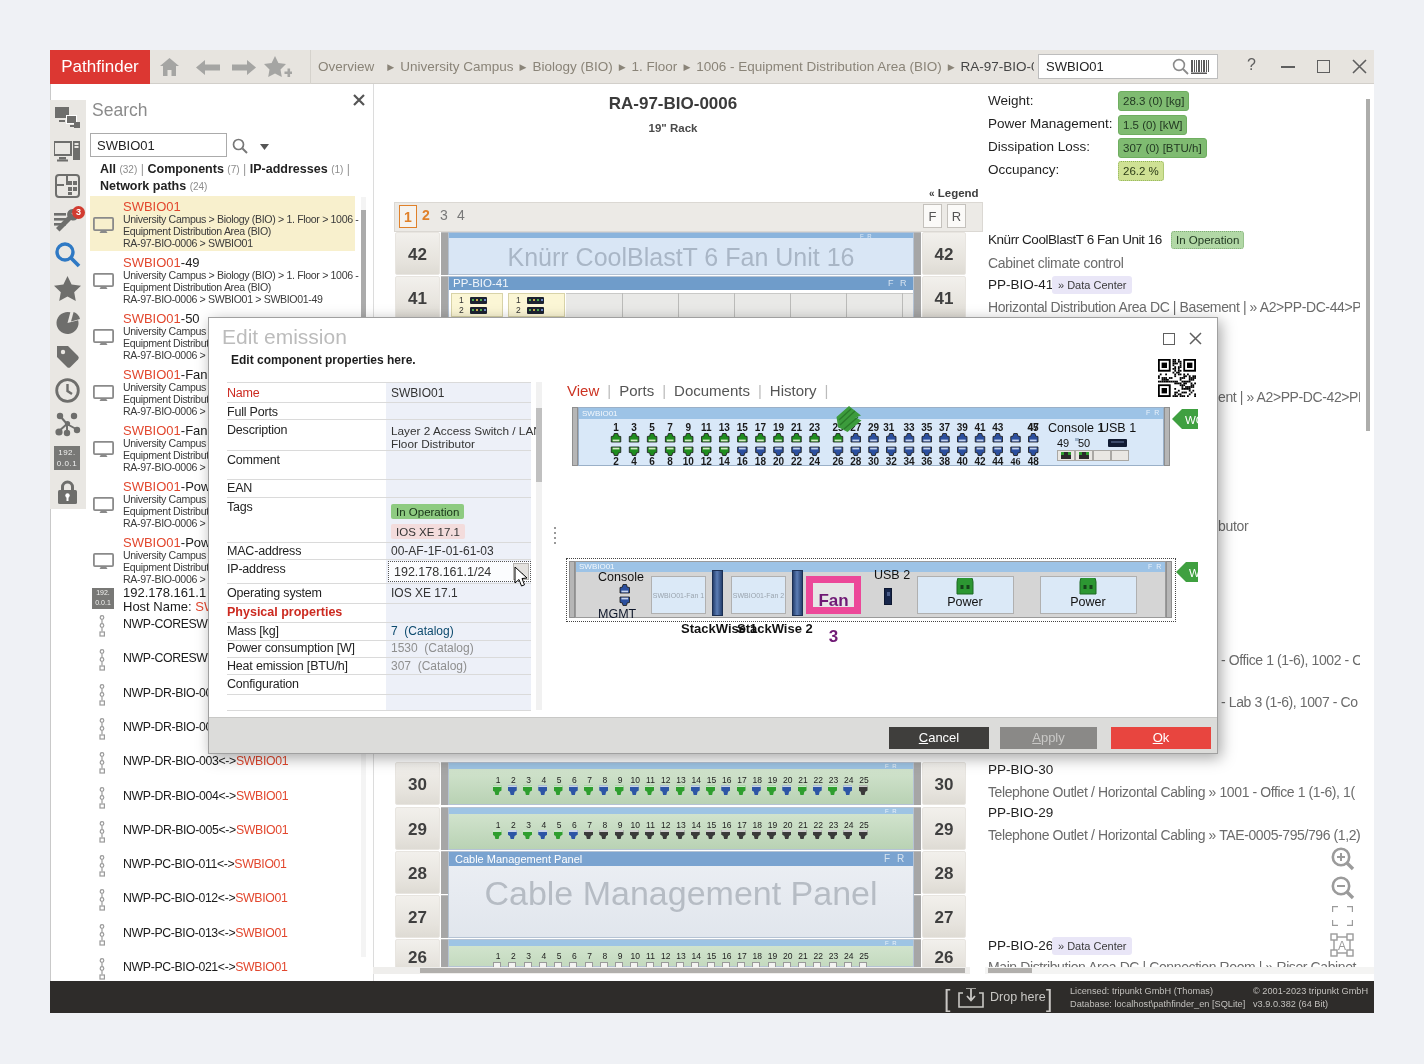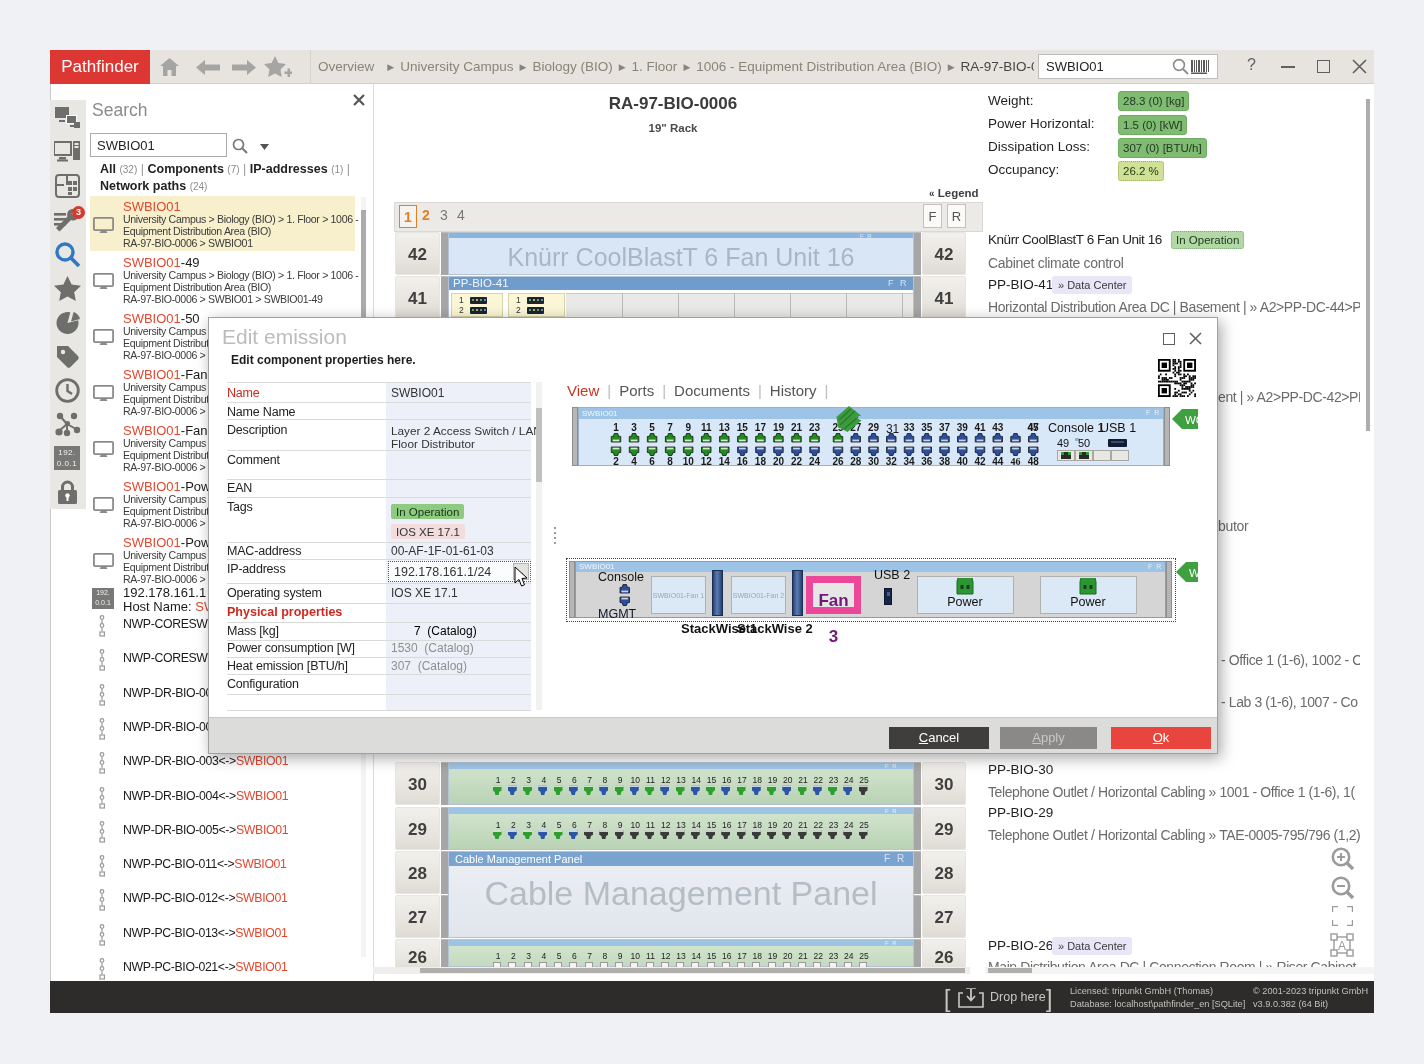--- a/index.html
+++ b/index.html
@@ -527,21 +527,21 @@
 <div class="a" style="left:827.5px;top:951px;width:12px;text-align:center;font-size:8.5px;color:#222;">23</div>
 <div class="a" style="left:828.5px;top:962px;width:8px;height:6px;background:#f4f4f2;border:1px solid #9a9a9a;"></div>
 <div class="a" style="left:842.75px;top:951px;width:12px;text-align:center;font-size:8.5px;color:#222;">24</div>
 <div class="a" style="left:843.75px;top:962px;width:8px;height:6px;background:#f4f4f2;border:1px solid #9a9a9a;"></div>
 <div class="a" style="left:858.0px;top:951px;width:12px;text-align:center;font-size:8.5px;color:#222;">25</div>
 <div class="a" style="left:859.0px;top:962px;width:8px;height:6px;background:#f4f4f2;border:1px solid #9a9a9a;"></div>
 <div class="a" style="left:373px;top:967px;width:597px;height:7px;background:#efeeec;"></div>
 <div class="a" style="left:420px;top:968px;width:545px;height:5px;background:#b1afac;"></div>
 <div class="a" style="left:985px;top:84px;width:389px;height:898px;background:#fff;overflow:hidden;"></div>
 <div class="a" style="left:988px;top:93px;font-size:13.5px;color:#1f1f1f;">Weight:</div>
-<div class="a" style="left:988px;top:116px;font-size:13.5px;color:#1f1f1f;">Power Horizontal:</div>
+<div class="a" style="left:988px;top:116px;font-size:13.5px;color:#1f1f1f;">Power Management:</div>
 <div class="a" style="left:988px;top:139px;font-size:13.5px;color:#1f1f1f;">Dissipation Loss:</div>
 <div class="a" style="left:988px;top:162px;font-size:13.5px;color:#1f1f1f;">Occupancy:</div>
 <div class="a" style="left:1118px;top:91px;background:#7fbb71;border:1px solid #6fae60;border-radius:3px;color:#233a23;font-size:11.5px;padding:3px 4px;white-space:nowrap;">28.3 (0) [kg]</div>
 <div class="a" style="left:1118px;top:115px;background:#7fbb71;border:1px solid #6fae60;border-radius:3px;color:#233a23;font-size:11.5px;padding:3px 4px;white-space:nowrap;">1.5 (0) [kW]</div>
 <div class="a" style="left:1118px;top:138px;background:#7fbb71;border:1px solid #6fae60;border-radius:3px;color:#233a23;font-size:11.5px;padding:3px 4px;white-space:nowrap;">307 (0) [BTU/h]</div>
 <div class="a" style="left:1118px;top:161px;background:#cfe194;border:1px dotted #8fb254;border-radius:3px;color:#2c3b16;font-size:11.5px;padding:3px 4px;">26.2 %</div>
 <div class="a" style="left:988px;top:232px;font-size:13.5px;color:#1f1f1f;letter-spacing:-0.45px;">Knürr CoolBlastT 6 Fan Unit 16</div>
 <div class="a" style="left:1171px;top:231px;background:#b2d8a6;border:1px dotted #7fae75;border-radius:3px;color:#1e351e;font-size:11.5px;padding:2px 4px;">In Operation</div>
 <div class="a" style="left:988px;top:255px;font-size:14px;letter-spacing:-0.3px;color:#6b6b6b;">Cabinet climate control</div>
 <div class="a" style="left:988px;top:277px;font-size:13.5px;color:#1f1f1f;">PP-BIO-41</div>
@@ -618,21 +618,21 @@
 <div class="a" style="left:227px;top:583px;width:304px;height:1px;background:#dadada;"></div>
 <div class="a" style="left:227px;top:603px;width:304px;height:1px;background:#dadada;"></div>
 <div class="a" style="left:227px;top:622px;width:304px;height:1px;background:#dadada;"></div>
 <div class="a" style="left:227px;top:640px;width:304px;height:1px;background:#dadada;"></div>
 <div class="a" style="left:227px;top:657px;width:304px;height:1px;background:#dadada;"></div>
 <div class="a" style="left:227px;top:674px;width:304px;height:1px;background:#dadada;"></div>
 <div class="a" style="left:227px;top:694px;width:304px;height:1px;background:#dadada;"></div>
 <div class="a" style="left:227px;top:710px;width:304px;height:1px;background:#dadada;"></div>
 <div class="a" style="left:227px;top:386px;font-size:12.5px;letter-spacing:-0.2px;color:#232323;"><span style="color:#cc2a20;">Name</span></div>
 <div class="a" style="left:391px;top:386px;font-size:12px;color:#333;">SWBIO01</div>
-<div class="a" style="left:227px;top:405px;font-size:12.5px;letter-spacing:-0.2px;color:#232323;">Name Name</div>
+<div class="a" style="left:227px;top:405px;font-size:12.5px;letter-spacing:-0.2px;color:#232323;">Full Ports</div>
 <div class="a" style="left:227px;top:423px;font-size:12.5px;letter-spacing:-0.2px;color:#232323;">Description</div>
 <div class="a" style="left:391px;top:424px;font-size:11.8px;color:#333;">Layer 2 Access Switch / LAN</div>
 <div class="a" style="left:391px;top:437px;font-size:11.8px;color:#333;">Floor Distributor</div>
 <div class="a" style="left:227px;top:453px;font-size:12.5px;letter-spacing:-0.2px;color:#232323;">Comment</div>
 <div class="a" style="left:227px;top:481px;font-size:12.5px;letter-spacing:-0.2px;color:#232323;">EAN</div>
 <div class="a" style="left:227px;top:500px;font-size:12.5px;letter-spacing:-0.2px;color:#232323;">Tags</div>
 <div class="a" style="left:391px;top:504px;background:#8ecb81;border-radius:2px;color:#173317;font-size:11.5px;padding:1.5px 5px;">In Operation</div>
 <div class="a" style="left:391px;top:524px;background:#f3dcdc;border-radius:2px;color:#333;font-size:11.5px;padding:1.5px 5px;">IOS XE 17.1</div>
 <div class="a" style="left:227px;top:544px;font-size:12.5px;letter-spacing:-0.2px;color:#232323;">MAC-address</div>
 <div class="a" style="left:391px;top:544px;font-size:12px;color:#333;">00-AF-1F-01-61-03</div>
@@ -640,21 +640,21 @@
 <div class="a" style="left:388px;top:561px;width:143px;height:21px;background:#fbfcfe;border:1px dotted #555;"></div>
 <div class="a" style="left:394px;top:565px;font-size:12.5px;color:#333;">192.178.161.1/24</div>
 <div class="a" style="left:513px;top:563px;width:16px;height:17px;background:#e3e1de;border:1px solid #b5b3b0;color:#444;font-size:9px;text-align:center;line-height:15px;">..</div>
 <svg class="a" style="left:514px;top:567px;" width="14" height="21" viewBox="0 0 14 21">
 <path d="M1 0 L1 16 L5 12.5 L7.5 19 L10.5 17.8 L8 11.5 L13 11 Z" fill="#fff" stroke="#000" stroke-width="1"></path>
   </svg>
 <div class="a" style="left:227px;top:586px;font-size:12.5px;letter-spacing:-0.2px;color:#232323;">Operating system</div>
 <div class="a" style="left:391px;top:586px;font-size:12px;color:#333;">IOS XE 17.1</div>
 <div class="a" style="left:227px;top:605px;font-size:12.5px;font-weight:bold;color:#cc2a20;">Physical properties</div>
 <div class="a" style="left:227px;top:624px;font-size:12.5px;letter-spacing:-0.2px;color:#232323;">Mass [kg]</div>
-<div class="a" style="left:414px;top:624px;font-size:12px;color:#000000;">7&nbsp; (Catalog)</div>
+<div class="a" style="left:391px;top:624px;font-size:12px;color:#0c4a6e;">7&nbsp; (Catalog)</div>
 <div class="a" style="left:227px;top:641px;font-size:12.5px;letter-spacing:-0.2px;color:#232323;">Power consumption [W]</div>
 <div class="a" style="left:391px;top:641px;font-size:12px;color:#8f8f8f;">1530&nbsp; (Catalog)</div>
 <div class="a" style="left:227px;top:659px;font-size:12.5px;letter-spacing:-0.2px;color:#232323;">Heat emission [BTU/h]</div>
 <div class="a" style="left:391px;top:659px;font-size:12px;color:#8f8f8f;">307&nbsp; (Catalog)</div>
 <div class="a" style="left:227px;top:677px;font-size:12.5px;letter-spacing:-0.2px;color:#232323;">Configuration</div>
 <div class="a" style="left:536px;top:382px;width:6px;height:328px;background:#f1f1f1;"></div>
 <div class="a" style="left:536px;top:408px;width:6px;height:74px;background:#c0c0c0;"></div>
 <div class="a" style="left:554px;top:527px;width:2px;height:2px;background:#999;"></div>
 <div class="a" style="left:554px;top:532px;width:2px;height:2px;background:#999;"></div>
 <div class="a" style="left:554px;top:537px;width:2px;height:2px;background:#999;"></div>
@@ -922,21 +922,21 @@
 <div class="a" style="left:788.5px;top:422px;width:16px;text-align:center;font-size:10px;font-weight:bold;color:#1a1a1a;">21</div>
 <div class="a" style="left:788.5px;top:456px;width:16px;text-align:center;font-size:10px;font-weight:bold;color:#1a1a1a;">22</div>
 <div class="a" style="left:806.55px;top:422px;width:16px;text-align:center;font-size:10px;font-weight:bold;color:#1a1a1a;">23</div>
 <div class="a" style="left:806.55px;top:456px;width:16px;text-align:center;font-size:10px;font-weight:bold;color:#1a1a1a;">24</div>
 <div class="a" style="left:830.0px;top:422px;width:16px;text-align:center;font-size:10px;font-weight:bold;color:#1a1a1a;">25</div>
 <div class="a" style="left:830.0px;top:456px;width:16px;text-align:center;font-size:10px;font-weight:bold;color:#1a1a1a;">26</div>
 <div class="a" style="left:847.75px;top:422px;width:16px;text-align:center;font-size:10px;font-weight:bold;color:#1a1a1a;">27</div>
 <div class="a" style="left:847.75px;top:456px;width:16px;text-align:center;font-size:10px;font-weight:bold;color:#1a1a1a;">28</div>
 <div class="a" style="left:865.5px;top:422px;width:16px;text-align:center;font-size:10px;font-weight:bold;color:#1a1a1a;">29</div>
 <div class="a" style="left:865.5px;top:456px;width:16px;text-align:center;font-size:10px;font-weight:bold;color:#1a1a1a;">30</div>
-<div class="a" style="left:883.25px;top:422px;width:16px;text-align:right;font-size:12px;font-weight:normal;color:#1a1a1a;">31</div>
+<div class="a" style="left:883.25px;top:422px;width:16px;text-align:left;font-size:10px;font-weight:bold;color:#1a1a1a;">31</div>
 <div class="a" style="left:883.25px;top:456px;width:16px;text-align:center;font-size:10px;font-weight:bold;color:#1a1a1a;">32</div>
 <div class="a" style="left:901.0px;top:422px;width:16px;text-align:center;font-size:10px;font-weight:bold;color:#1a1a1a;">33</div>
 <div class="a" style="left:901.0px;top:456px;width:16px;text-align:center;font-size:10px;font-weight:bold;color:#1a1a1a;">34</div>
 <div class="a" style="left:918.75px;top:422px;width:16px;text-align:center;font-size:10px;font-weight:bold;color:#1a1a1a;">35</div>
 <div class="a" style="left:918.75px;top:456px;width:16px;text-align:center;font-size:10px;font-weight:bold;color:#1a1a1a;">36</div>
 <div class="a" style="left:936.5px;top:422px;width:16px;text-align:center;font-size:10px;font-weight:bold;color:#1a1a1a;">37</div>
 <div class="a" style="left:936.5px;top:456px;width:16px;text-align:center;font-size:10px;font-weight:bold;color:#1a1a1a;">38</div>
 <div class="a" style="left:954.25px;top:422px;width:16px;text-align:center;font-size:10px;font-weight:bold;color:#1a1a1a;">39</div>
 <div class="a" style="left:954.25px;top:456px;width:16px;text-align:center;font-size:10px;font-weight:bold;color:#1a1a1a;">40</div>
 <div class="a" style="left:972.0px;top:422px;width:16px;text-align:center;font-size:10px;font-weight:bold;color:#1a1a1a;">41</div>

